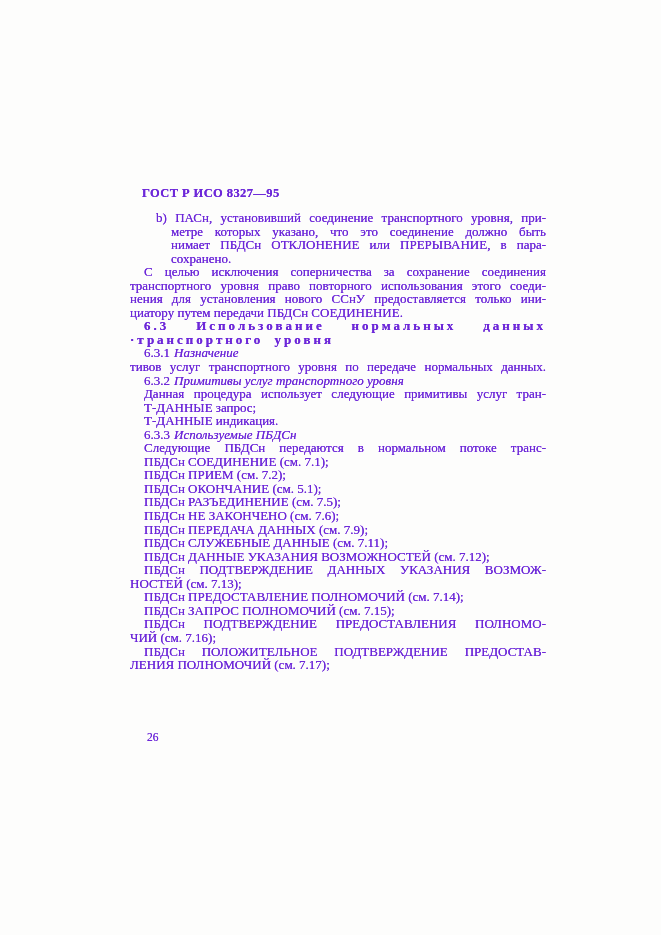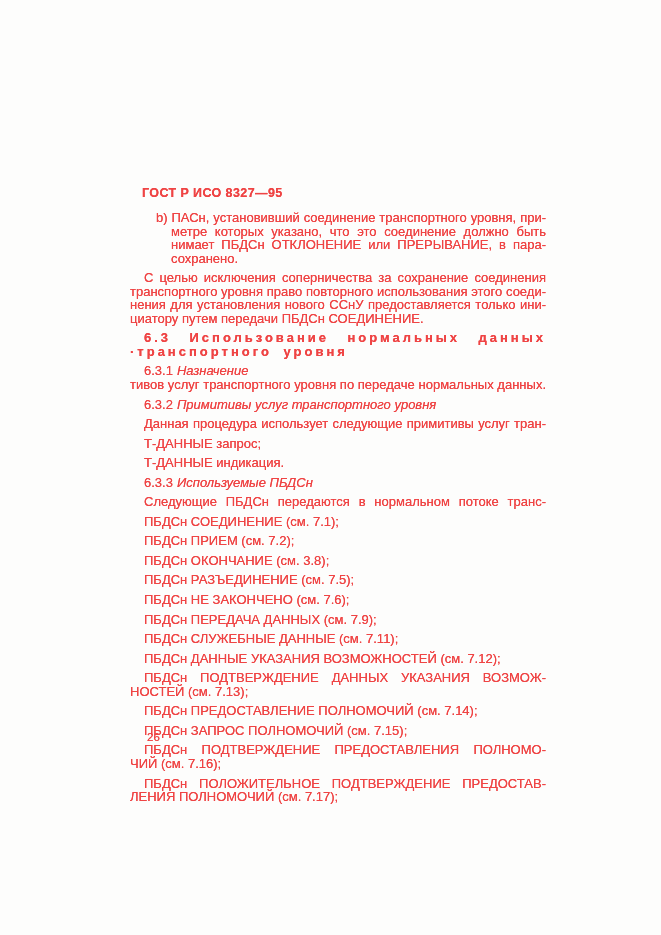--- a/index.html
+++ b/index.html
@@ -6,22 +6,22 @@
   html, body {
     margin: 0;
     padding: 0;
     background: #e8e8e8;
   }
   .page {
     position: relative;
     width: 661px;
     height: 935px;
     background: #fdfdfc;
-    color: #ef4444;
-    font-family: Liberation Sans, sans-serif;
+    color: #6d28d9;
+    font-family: Liberation Serif, serif;
     overflow: hidden;
   }
   .running-header {
     position: absolute;
     left: 142px;
     top: 186px;
     font-size: 12.5px;
     font-weight: bold;
     letter-spacing: 0.4px;
     white-space: nowrap;
@@ -37,21 +37,21 @@
     text-shadow: 0 0 0.3px currentColor;
   }
   .ln { white-space: nowrap; }
   
   .j {
     white-space: normal;
     text-align: justify;
     text-align-last: justify;
   }
   
-  .ind1 { padding-left: 14px; margin-top: 6px; }
+  .ind1 { padding-left: 14px; }
   
   .indb1 { padding-left: 26px; }
   .indb2 { padding-left: 41px; }
   
   .hd {
     font-weight: bold;
     letter-spacing: 3px;
     word-spacing: 5px;
   }
   .clause-num { font-style: normal; }
@@ -93,21 +93,21 @@
     <div class="ln j ind1">Данная процедура использует следующие примитивы услуг тран-</div>
 
     <div class="ln ind1">Т-ДАННЫЕ запрос;</div>
     <div class="ln ind1">Т-ДАННЫЕ индикация.</div>
 
     <div class="ln ind1"><span class="clause-num">6.3.3</span><span class="clause-title">Используемые ПБДСн</span></div>
     <div class="ln j ind1">Следующие ПБДСн передаются в нормальном потоке транс-</div>
 
     <div class="ln ind1">ПБДСн СОЕДИНЕНИЕ (см. 7.1);</div>
     <div class="ln ind1">ПБДСн ПРИЕМ (см. 7.2);</div>
-    <div class="ln ind1">ПБДСн ОКОНЧАНИЕ (см. 3.8);</div>
+    <div class="ln ind1">ПБДСн ОКОНЧАНИЕ (см. 5.1);</div>
     <div class="ln ind1">ПБДСн РАЗЪЕДИНЕНИЕ (см. 7.5);</div>
     <div class="ln ind1">ПБДСн НЕ ЗАКОНЧЕНО (см. 7.6);</div>
     <div class="ln ind1">ПБДСн ПЕРЕДАЧА ДАННЫХ (см. 7.9);</div>
     <div class="ln ind1">ПБДСн СЛУЖЕБНЫЕ ДАННЫЕ (см. 7.11);</div>
     <div class="ln ind1">ПБДСн ДАННЫЕ УКАЗАНИЯ ВОЗМОЖНОСТЕЙ (см. 7.12);</div>
     <div class="ln j ind1">ПБДСн ПОДТВЕРЖДЕНИЕ ДАННЫХ УКАЗАНИЯ ВОЗМОЖ-</div>
     <div class="ln">НОСТЕЙ (см. 7.13);</div>
     <div class="ln ind1">ПБДСн ПРЕДОСТАВЛЕНИЕ ПОЛНОМОЧИЙ (см. 7.14);</div>
     <div class="ln ind1">ПБДСн ЗАПРОС ПОЛНОМОЧИЙ (см. 7.15);</div>
     <div class="ln j ind1">ПБДСн ПОДТВЕРЖДЕНИЕ ПРЕДОСТАВЛЕНИЯ ПОЛНОМО-</div>

